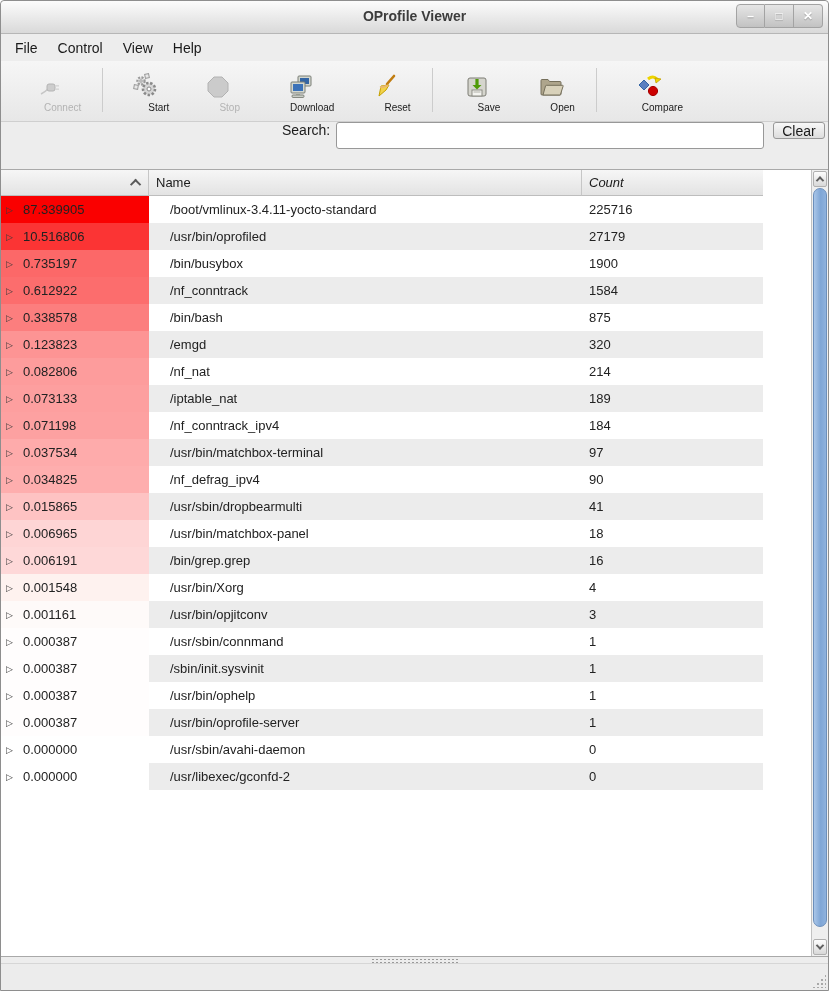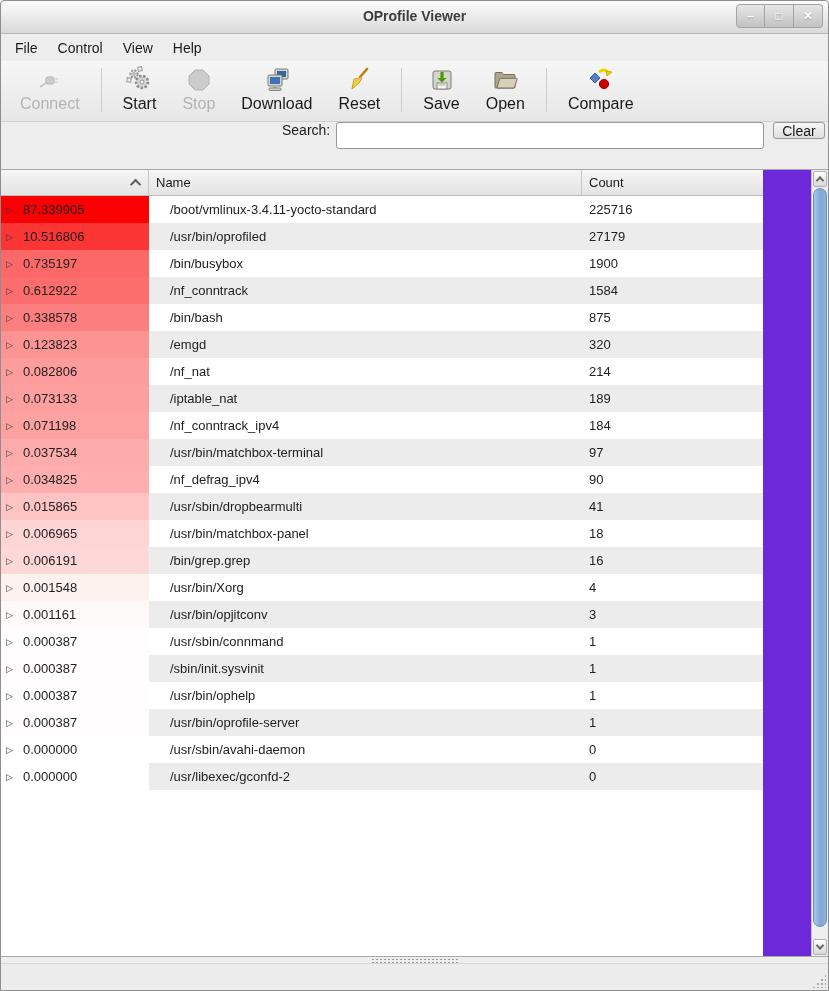--- a/index.html
+++ b/index.html
@@ -32,45 +32,45 @@
   
   .toolbar {
     height:61px; flex:0 0 61px; display:flex; align-items:center;
     background:linear-gradient(#f6f6f6,#e7e7e7); border-bottom:1px solid #cfcfcf; padding:2px 6px 4px 6px;
   }
   .tool-item {
     display:flex; flex-direction:column; align-items:center; justify-content:flex-end;
     padding:3px 13px; min-width:58px; height:52px; border-radius:3px;
   }
   .tool-item .ticon { height:27px; display:flex; align-items:center; justify-content:center; }
-  .tool-item .tlabel { font-size:16px; color:#1a1a1a; margin-top:2px; white-space:nowrap; }
+  .tool-item .tlabel { font-size:10px; color:#1a1a1a; margin-top:2px; white-space:nowrap;margin-left:24px; }
   .tool-item.disabled .tlabel { color:#b3b3b3; }
   .tool-sep { width:1px; height:44px; background:#cccccc; margin:0 8px; }
   
   .searchbar { height:47px; flex:0 0 47px; display:flex; align-items:flex-start; background:#ededed; }
   .search-label { margin-left:281px; font-size:14px; color:#1a1a1a; }
   .search-input {
     margin-left:6px; width:428px; height:27px; border:1px solid #989898; border-radius:3px;
     background:#ffffff; font-size:13px; padding:0 6px; outline:none;
   }
   .clear-btn {
     margin-left:9px; height:17px; padding:0 8px; font-size:14px; color:#1a1a1a;
     background:linear-gradient(#f8f8f8,#dddddd); border:1px solid #989898; border-radius:3px;
   }
   
-  .table-area { flex:0 0 788px; height:788px; display:flex; border-top:1px solid #a9a9a9; border-bottom:1px solid #a9a9a9; background:#6d28d9;gap:48px; }
+  .table-area { flex:0 0 788px; height:788px; display:flex; border-top:1px solid #a9a9a9; border-bottom:1px solid #a9a9a9; background:#ffffff;gap:48px; }
   .tree { flex:1; display:flex; flex-direction:column; overflow:hidden; }
   .thead { display:flex; height:26px; flex:0 0 26px; }
   .hcell {
     background:linear-gradient(#f6f6f6,#e3e3e3); border-right:1px solid #c6c6c6; border-bottom:1px solid #bdbdbd;
     display:flex; align-items:center; padding:0 7px; font-size:13px; color:#1a1a1a;
   }
   .hc1 { width:148px; justify-content:flex-end; }
   .hc2 { width:433px; }
-  .hc3 { flex:1; border-right:none; }
+  .hc3 { flex:1; border-right:none;font-style:italic; }
   .sort-chevron { width:8px; height:8px; border-left:2px solid #5a5a5a; border-top:2px solid #5a5a5a; transform:rotate(45deg) translateY(2px); }
   .tbody { flex:1; background:#ffffff; }
   .row { display:flex; height:27px; font-size:13px; color:#222222; }
   .c1 { width:148px; display:flex; align-items:center; }
   .exp { font-size:9px; color:#3a3a3a; margin-left:5px; width:12px; }
   .pct { margin-left:5px; }
   .c2 { width:433px; display:flex; align-items:center; padding-left:21px; }
   .c3 { flex:1; display:flex; align-items:center; padding-left:7px; }
   .row.alt .c2, .row.alt .c3 { background:#ececec; }
   

